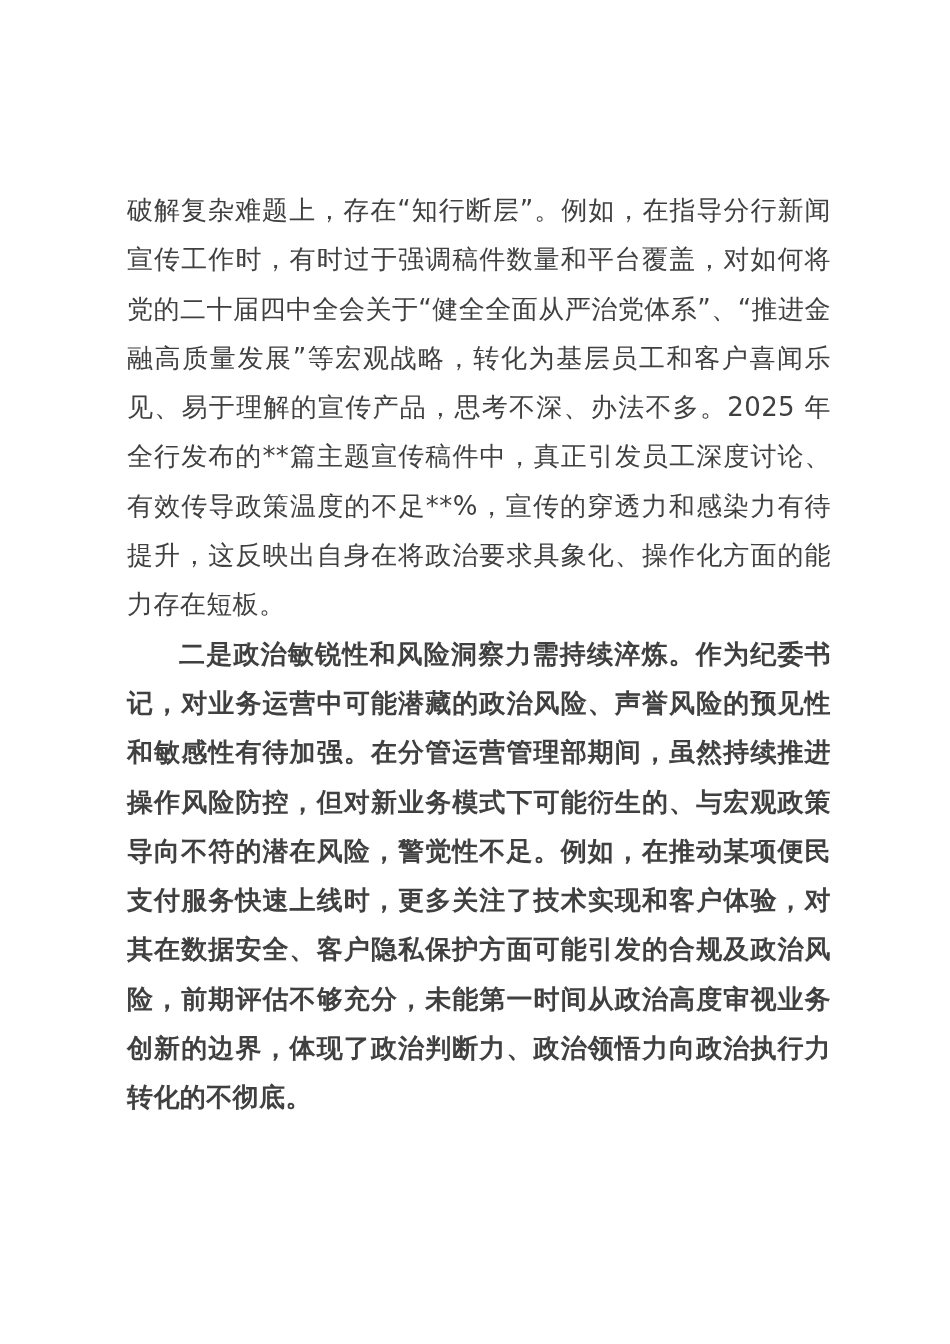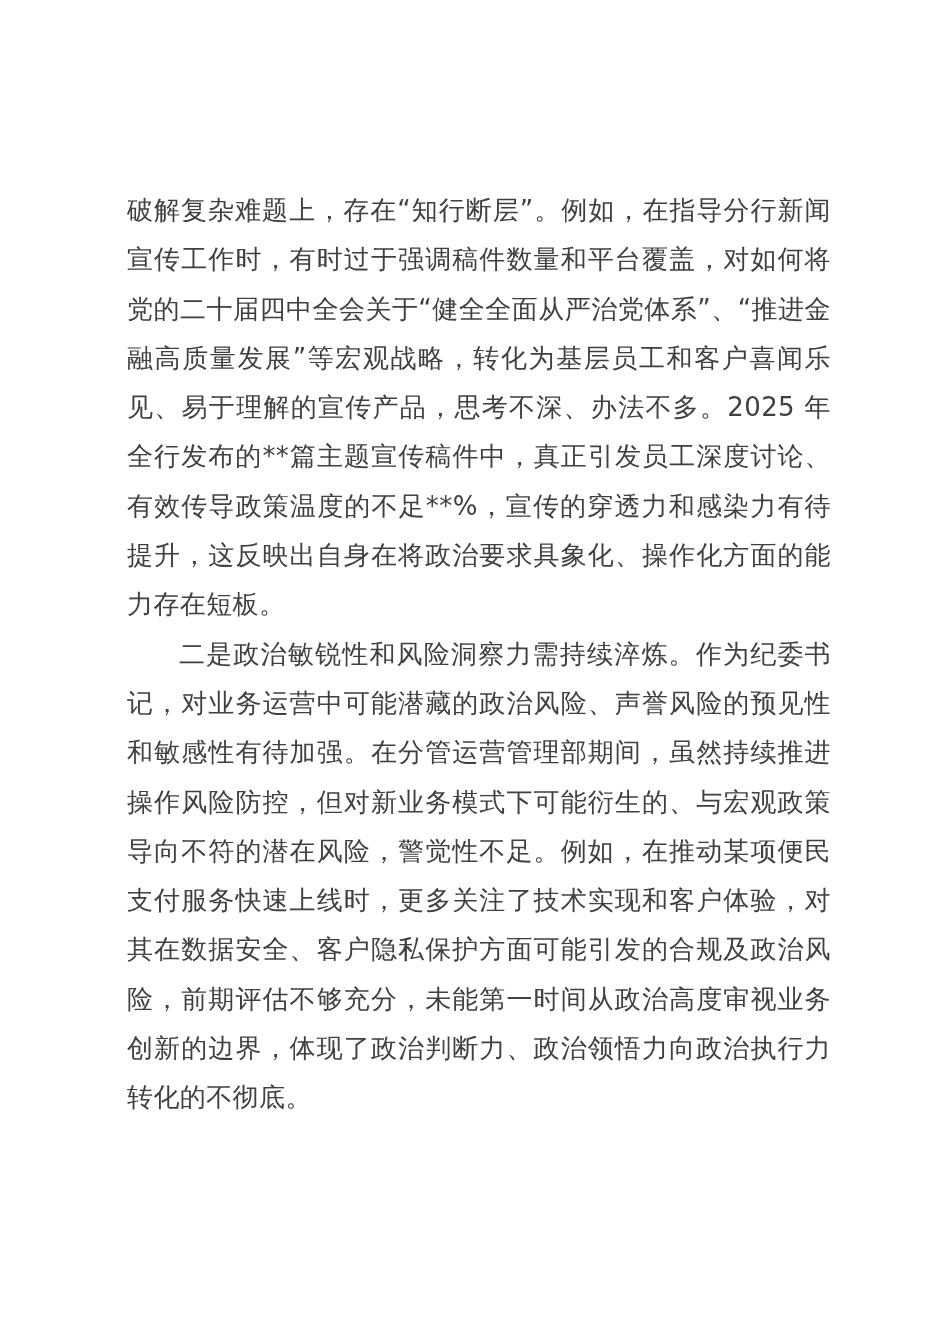--- a/index.html
+++ b/index.html
@@ -25,20 +25,21 @@
     letter-spacing: 0.4px;
   }
   .para {
     margin: 0;
     text-align: justify;
     text-justify: inter-ideograph;
     word-break: break-all;
   }
   .para.indent {
     text-indent: 52px;
+    font-weight: bold;
   }
 </style>
 </head>
 <body>
 
 <div class="page">
   <p class="para">破解复杂难题上，存在“知行断层”。例如，在指导分行新闻宣传工作时，有时过于强调稿件数量和平台覆盖，对如何将党的二十届四中全会关于“健全全面从严治党体系”、“推进金融高质量发展”等宏观战略，转化为基层员工和客户喜闻乐见、易于理解的宣传产品，思考不深、办法不多。2025 年全行发布的**篇主题宣传稿件中，真正引发员工深度讨论、有效传导政策温度的不足**%，宣传的穿透力和感染力有待提升，这反映出自身在将政治要求具象化、操作化方面的能力存在短板。</p>
   <p class="para indent">二是政治敏锐性和风险洞察力需持续淬炼。作为纪委书记，对业务运营中可能潜藏的政治风险、声誉风险的预见性和敏感性有待加强。在分管运营管理部期间，虽然持续推进操作风险防控，但对新业务模式下可能衍生的、与宏观政策导向不符的潜在风险，警觉性不足。例如，在推动某项便民支付服务快速上线时，更多关注了技术实现和客户体验，对其在数据安全、客户隐私保护方面可能引发的合规及政治风险，前期评估不够充分，未能第一时间从政治高度审视业务创新的边界，体现了政治判断力、政治领悟力向政治执行力转化的不彻底。</p>
 </div>
 

